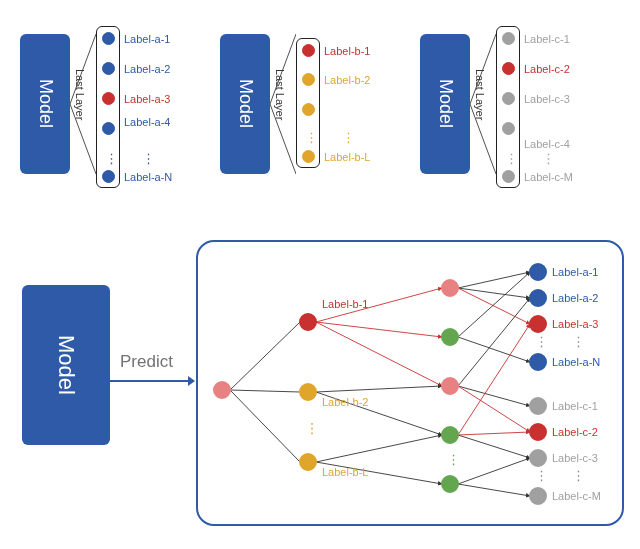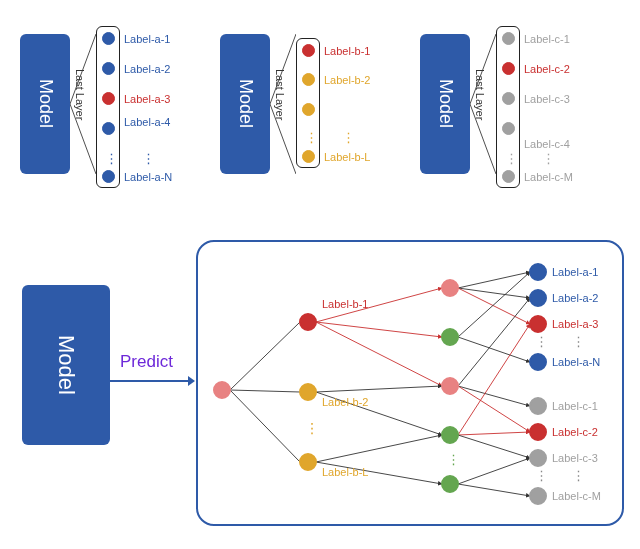--- a/index.html
+++ b/index.html
@@ -70,21 +70,21 @@
 
   .bottom {
     position: absolute;
     top: 230px;
     left: 0;
     width: 640px;
     height: 310px;
   }
   .predict {
     position: absolute;
-    color: #6d28d9;
+    color: #737373;
     font-size: 17px;
     font-weight: 500;
   }
   .arrow {
     position: absolute;
   }
   .bigpanel {
     position: absolute;
     border: 2px solid #2e5aa8;
     border-radius: 18px;

